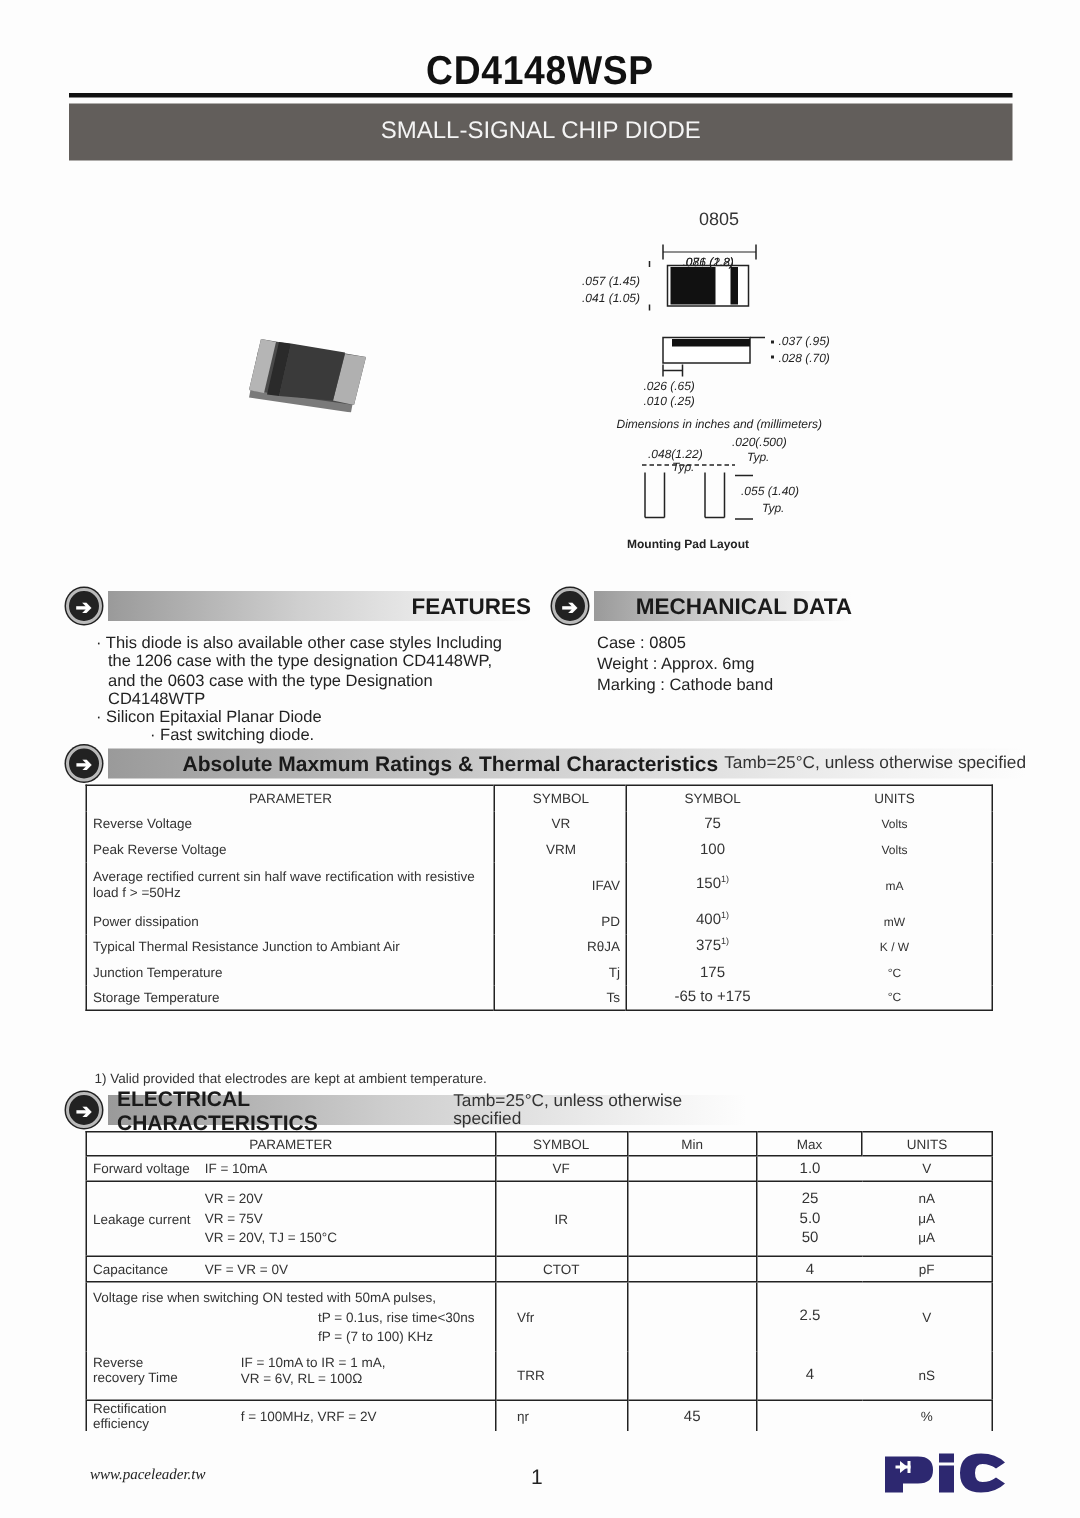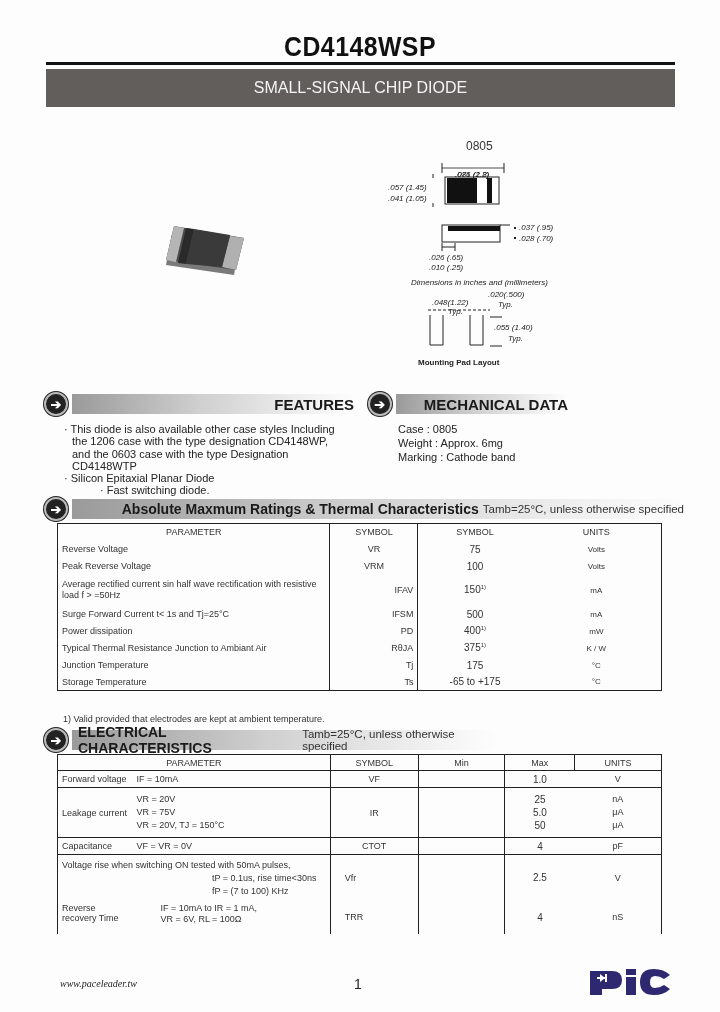--- a/index.html
+++ b/index.html
@@ -154,26 +154,20 @@
     <td class="c bl" style="font-size:10px;">100</td>
     <td class="c" style="font-size:8px;">Volts</td>
   </tr>
   <tr style="height:31px;">
     <td style="line-height:11px;">Average rectified current sin half wave rectification with resistive load f &gt; =50Hz</td>
     <td class="c bl" style="text-align:right;">IFAV</td>
     <td class="c bl" style="font-size:10px;"><span>150</span><sup>1)</sup></td>
     <td class="c" style="font-size:8px;">mA</td>
   </tr>
   <tr style="height:17px;">
-    <td>Surge Forward Current t&lt; 1s and Tj=25°C</td>
-    <td class="c bl" style="text-align:right;">IFSM</td>
-    <td class="c bl" style="font-size:10px;">500</td>
-    <td class="c" style="font-size:8px;">mA</td>
-  </tr>
-  <tr style="height:17px;">
     <td>Power dissipation</td>
     <td class="c bl" style="text-align:right;">PD</td>
     <td class="c bl" style="font-size:10px;"><span>400</span><sup>1)</sup></td>
     <td class="c" style="font-size:8px;">mW</td>
   </tr>
   <tr style="height:17px;">
     <td>Typical Thermal Resistance Junction to Ambiant Air</td>
     <td class="c bl" style="text-align:right;">RθJA</td>
     <td class="c bl" style="font-size:10px;"><span>375</span><sup>1)</sup></td>
     <td class="c" style="font-size:8px;">K / W</td>
@@ -269,20 +263,28 @@
     <td style="vertical-align:top;padding-top:2px;">Reverse recovery Time</td>
     <td style="line-height:11px;vertical-align:top;padding-top:2px;padding-left:28px;">
       <div>IF = 10mA to IR = 1 mA,</div>
       <div>VR = 6V, RL = 100Ω</div>
     </td>
     <td class="c bl" style="text-align:left;padding-left:14px;">TRR</td>
     <td class="c bl"></td>
     <td class="c bl" style="font-size:10px;">4</td>
     <td class="c">nS</td>
   </tr>
+  <tr style="height:17px;">
+    <td class="bt">Rectification efficiency</td>
+    <td class="bt" style="padding-left:28px;">f = 100MHz, VRF = 2V</td>
+    <td class="c bl bt" style="text-align:left;padding-left:14px;">ηr</td>
+    <td class="c bl bt" style="font-size:10px;">45</td>
+    <td class="c bl bt"></td>
+    <td class="c bt">%</td>
+  </tr>
 </tbody>
   </table>
 
 <div class="abs footer-url">www.paceleader.tw</div>
 <div class="abs page-no">1</div>
 <div class="abs logo">
   <svg width="84" height="30" viewBox="0 0 84 30">
     <path d="M2,4 H24 Q34,4 34,13 Q34,22 24,22 H14 V28 H2 Z" fill="#2d2870"></path>
     <rect x="9" y="10" width="10" height="2" fill="#fff"></rect>
     <polygon points="12,7 12,15 17,11" fill="#fff"></polygon>

